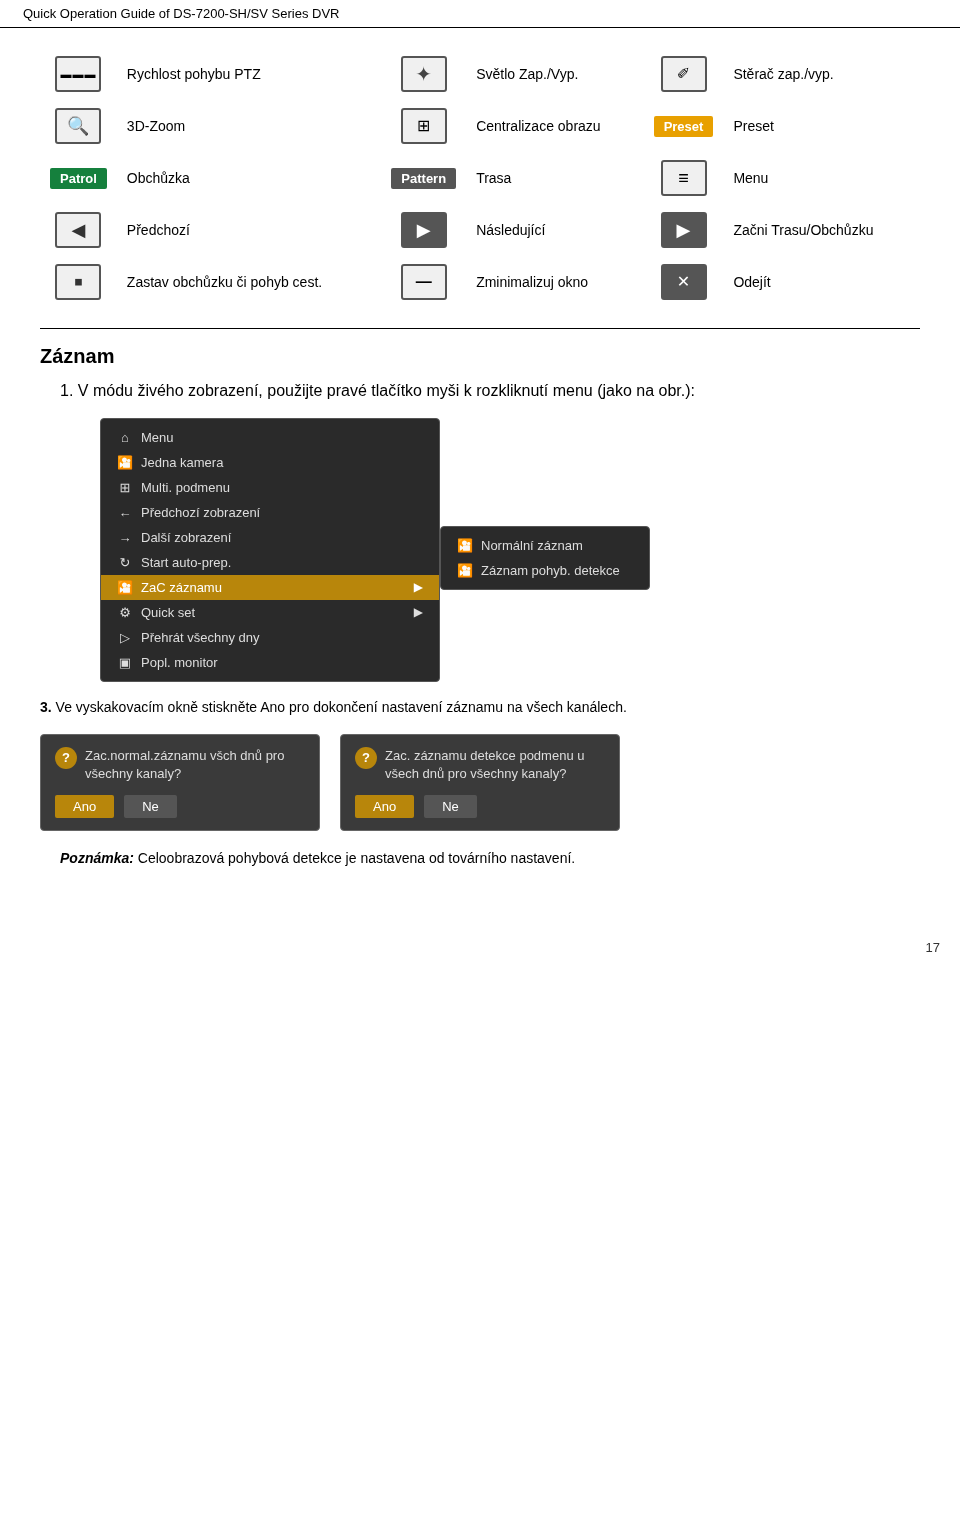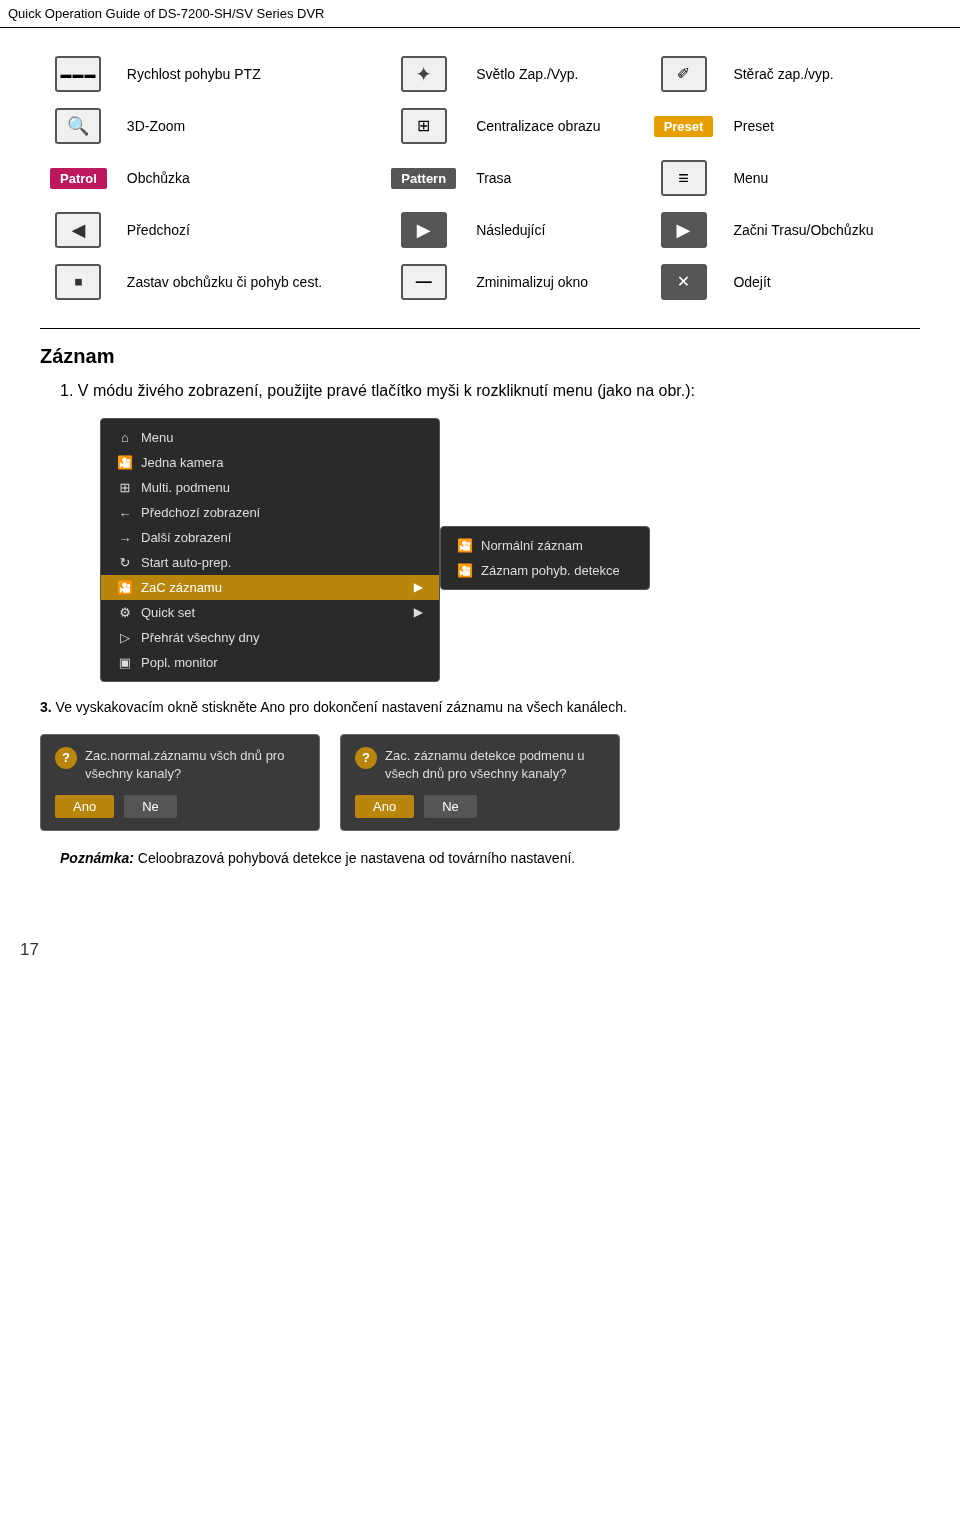--- a/index.html
+++ b/index.html
@@ -6,21 +6,21 @@
     body {
       font-family: Arial, sans-serif;
       font-size: 14px;
       background: #fff;
       color: #000;
       width: 960px;
       min-height: 1530px;
     }
     .page-header {
       border-bottom: 1px solid #000;
-      padding: 6px 8px;
+      padding: 6px 23px;
       font-size: 13px;
       font-weight: normal;
     }
     .page-content {
       padding: 20px 40px 20px 40px;
     }
     
     .ptz-table {
       width: 100%;
       border-collapse: collapse;
@@ -63,21 +63,21 @@
       display: inline-block;
       background: #e8a000;
       color: #fff;
       padding: 3px 10px;
       font-size: 13px;
       border-radius: 2px;
       font-weight: bold;
     }
     .patrol-btn {
       display: inline-block;
-      background: #be185d;
+      background: #15803d;
       color: #fff;
       padding: 3px 10px;
       font-size: 13px;
       border-radius: 2px;
       font-weight: bold;
     }
     .pattern-btn {
       display: inline-block;
       background: #555;
       color: #fff;
@@ -231,23 +231,23 @@
       margin-top: 10px;
       line-height: 1.6;
       margin-left: 20px;
     }
     .note-bold {
       font-weight: bold;
       font-style: italic;
     }
     
     .page-footer {
-      text-align: left;
+      text-align: right;
       padding: 20px;
-      font-size: 17px;
+      font-size: 13px;
       color: #333;
       margin-top: 30px;
     }
     
     .section-divider {
       border: none;
       border-top: 1px solid #000;
       margin-bottom: 16px;
     }
     .zacni-cell {

